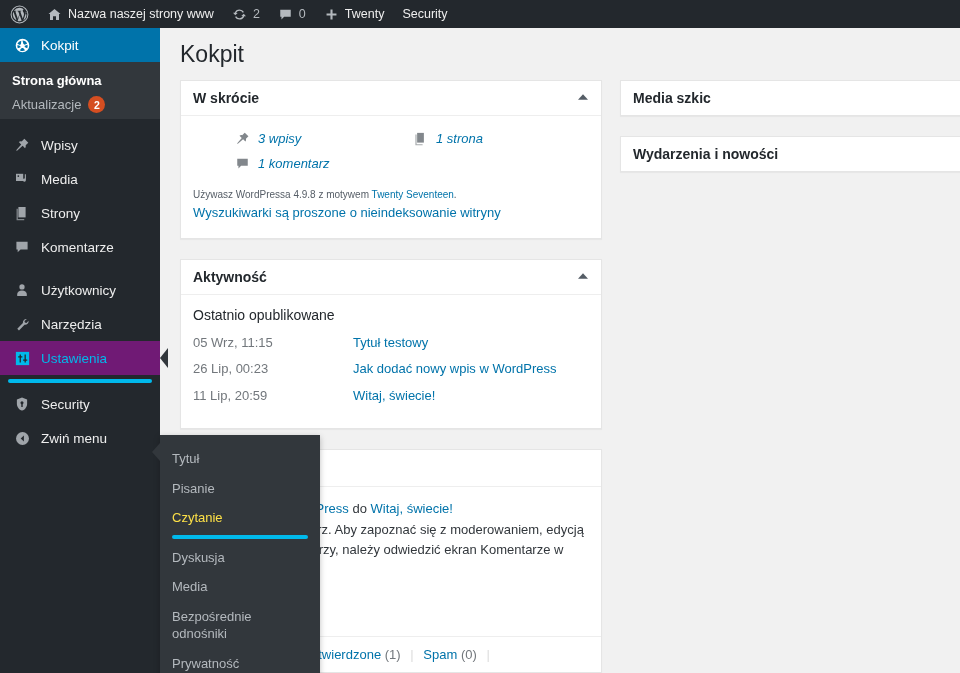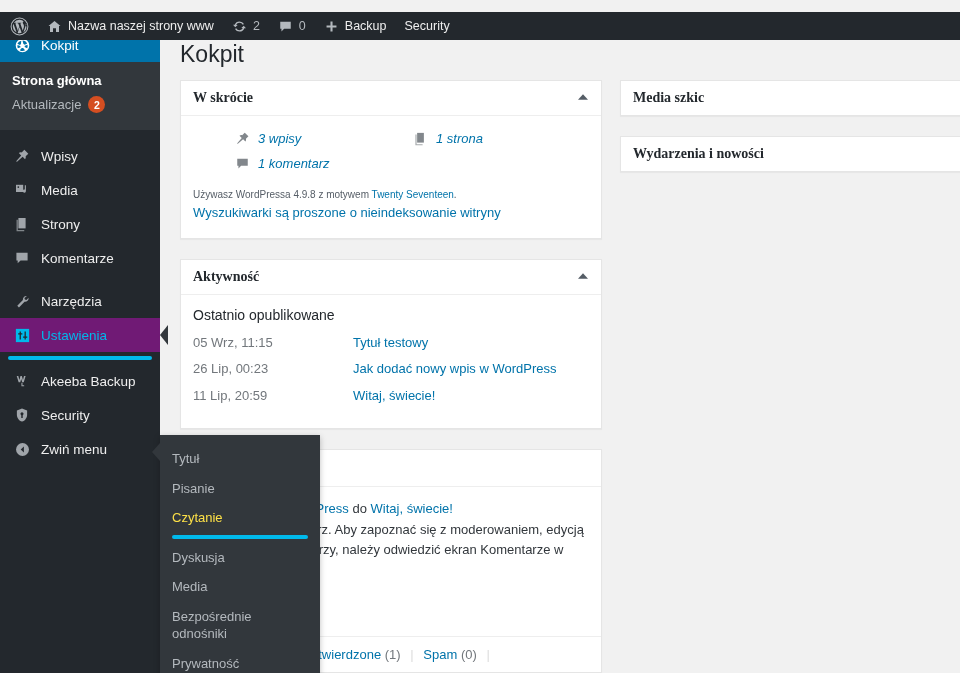--- a/index.html
+++ b/index.html
@@ -7,21 +7,21 @@
     margin: 0; padding: 0;
     width: 960px; height: 673px;
     overflow: hidden;
     font-family: "Liberation Sans", sans-serif;
     background: #f1f1f1;
   }
   body { position: relative; }
 
   
   #adminbar {
-    position: absolute; top: 12px; left: 0;
+    position: absolute; top: 0; left: 0;
     width: 960px; height: 28px;
     background: #23282d;
     display: flex; align-items: center;
     z-index: 60;
     font-size: 12.5px;
     color: #b4b9be;
   }
   .ab-item {
     display: flex; align-items: center;
     height: 28px; padding: 0 9px;
@@ -76,21 +76,21 @@
     border-style: solid;
     border-width: 10px 8px 10px 0;
     border-color: transparent;
   }
   .menu-item.current .wedge::after { border-right-color: #f1f1f1; }
   .menu-item.open-flyout .wedge::after { border-right-color: #32373c; }
 
   .menu-sep { height: 9px; }
 
   
-  .submenu-block { background: #32373c; padding: 7px 0 13px 0; }
+  .submenu-block { background: #32373c; padding: 7px 0 2px 0; }
   .sub-link {
     display: flex; align-items: center;
     padding: 4px 0 4px 12px;
     font-size: 13px; color: #b4b9be; gap: 7px;
   }
   .sub-link.cur { color: #fff; font-weight: bold; }
   .badge {
     display: inline-flex; align-items: center; justify-content: center;
     min-width: 17px; height: 17px; padding: 0 5px;
     border-radius: 10px; background: #d54e21;
@@ -154,21 +154,21 @@
     border: 1px solid #e5e5e5;
     box-shadow: 0 1px 1px rgba(0,0,0,.04);
     margin-bottom: 20px;
   }
   .pb-head {
     display: flex; align-items: center; justify-content: space-between;
     padding: 9px 12px 9px 12px;
     border-bottom: 1px solid #eee;
   }
   .pb-title {
-    font-size: 14px; font-weight: bold; color: #23282d; font-family: Liberation Serif, serif;
+    font-size: 14px; font-weight: bold; color: #23282d;
   }
   .pb-toggle {
     color: #72777c; font-size: 10px; line-height: 1;
   }
   .pb-body { padding: 12px 12px 14px 12px; }
 
   
   .glance {
     display: flex; flex-wrap: wrap;
     margin: 0 0 6px 0;
@@ -257,21 +257,21 @@
         </svg>
     </span>
     <span class="ab-count">0</span>
   </div>
   <div class="ab-item">
     <span class="ab-ico">
       <svg width="15" height="15" viewBox="0 0 20 20">
           <path d="M8.6 3.4h2.8v5.2h5.2v2.8h-5.2v5.2H8.6v-5.2H3.4V8.6h5.2z" fill="#b4b9be"></path>
         </svg>
     </span>
-    <span class="ab-label">Backup</span>
+    <span class="ab-label">Twenty</span>
   </div>
   <div class="ab-item">
     <span class="ab-label">Security</span>
   </div>
 </div>
 
 <div id="sidebar">
 
   <div class="menu-item current">
     <span class="mi-ico">
@@ -331,20 +331,29 @@
           <path d="M3 3.5h14v9.5H8.2L4.6 16.5v-3.5H3z" fill="currentColor"></path>
         </svg>
     </span>
     <span>Komentarze</span>
   </div>
 
   <div class="menu-sep"></div>
 
 
 
+  <div class="menu-item">
+    <span class="mi-ico">
+      <svg width="16" height="16" viewBox="0 0 20 20">
+          <circle cx="10" cy="6.2" r="3.3" fill="currentColor"></circle>
+          <path d="M10 10.6c-3.3 0-6 2-6 4.5v2.4h12v-2.4c0-2.5-2.7-4.5-6-4.5z" fill="currentColor"></path>
+        </svg>
+    </span>
+    <span>Użytkownicy</span>
+  </div>
 
   <div class="menu-item">
     <span class="mi-ico">
       <svg width="16" height="16" viewBox="0 0 20 20">
           <path d="M16.1 3.9a4.4 4.4 0 0 0-5 5l-7 7 2.1 2.1 7-7a4.4 4.4 0 0 0 5-5l-2.6 2.6-2-.5-.5-2L16.1 3.9z" fill="currentColor"></path>
         </svg>
     </span>
     <span>Narzędzia</span>
   </div>
 
@@ -353,29 +362,20 @@
       <svg width="17" height="17" viewBox="0 0 20 20">
           <rect x="2.2" y="2.2" width="15.6" height="15.6" fill="currentColor"></rect>
           <path d="M6.6 5.2v2.1H4.9v1.5h1.7v5.9h1.5V8.8h1.7V7.3H8.1V5.2zM12.4 5.2v5.9h-1.7v1.5h1.7v2.1h1.5v-2.1h1.7v-1.5h-1.7V5.2z" fill="#23282d"></path>
         </svg>
     </span>
     <span>Ustawienia</span>
     <span class="wedge"></span>
   </div>
   <div class="focus-bar"></div>
 
-  <div class="menu-item">
-    <span class="mi-ico">
-      <svg width="16" height="16" viewBox="0 0 20 20">
-          <path d="M3.4 3.6h2l1.3 5 1.4-5h1.7l1.4 5 1.3-5h2l-2.3 8.1h-2L9 7.4l-1.2 4.3h-2L3.4 3.6z" fill="currentColor"></path>
-          <path d="M9.3 12.2h1.3v3.1h2.1v1.3H9.3z" fill="currentColor"></path>
-        </svg>
-    </span>
-    <span>Akeeba Backup</span>
-  </div>
 
   <div class="menu-item">
     <span class="mi-ico">
       <svg width="16" height="16" viewBox="0 0 20 20">
           <path d="M10 2 3.6 4.4v5.2c0 4 2.7 7.6 6.4 8.5 3.7-.9 6.4-4.5 6.4-8.5V4.4L10 2z" fill="currentColor"></path>
           <circle cx="10" cy="8.4" r="1.9" fill="#23282d"></circle>
           <path d="M9.1 9.6h1.8v4H9.1z" fill="#23282d"></path>
         </svg>
     </span>
     <span>Security</span>

